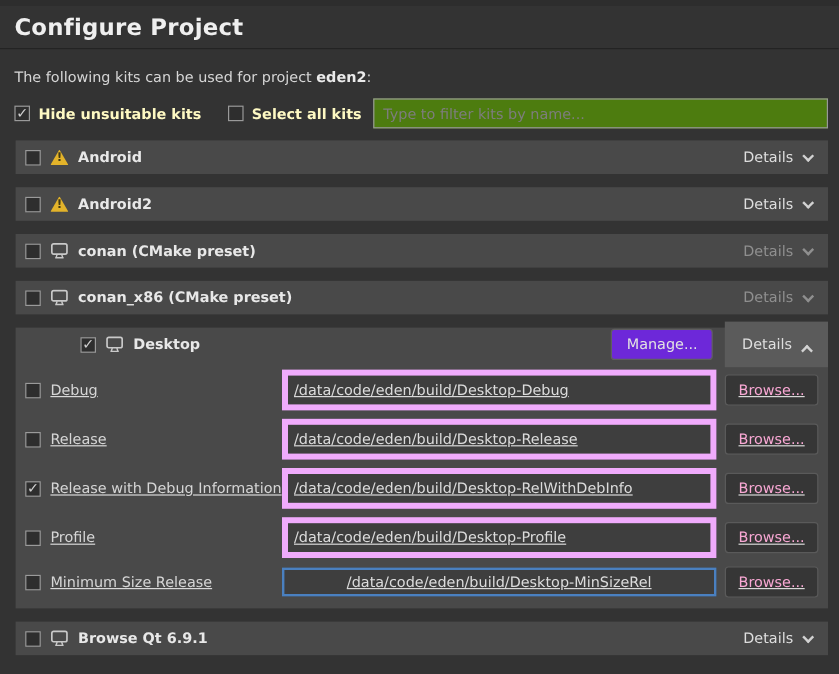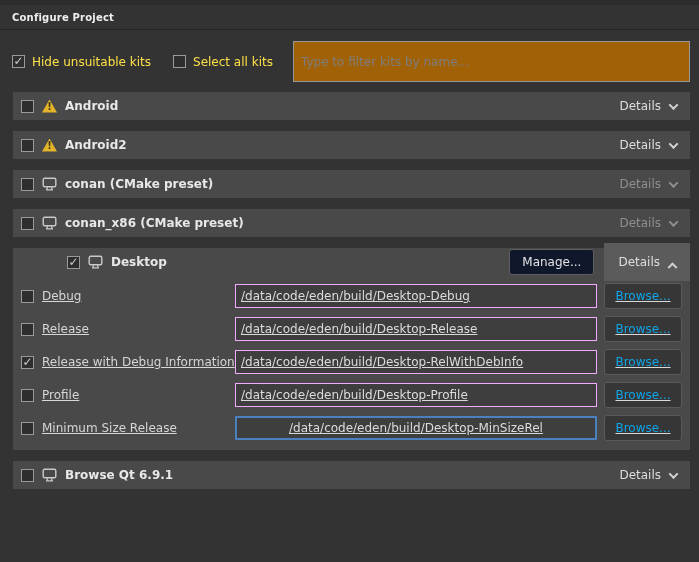--- a/index.html
+++ b/index.html
@@ -5,43 +5,43 @@
   * { box-sizing: border-box; margin: 0; padding: 0; }
   html, body { width: 699px; height: 562px; overflow: hidden; }
   body {
     background: #333333;
     font-family: "DejaVu Sans", "Liberation Sans", sans-serif;
     color: #d8d8d8;
     font-size: 12px;
   }
   .top-edge { height: 5px; background: #2d2d2d; }
   .title-bar { padding: 7px 12px 6px 12px; border-bottom: 1px solid #232323; }
-  .title-bar h1 { font-size: 10px; font-weight: 700; color: #efefef; letter-spacing: 0.2px; }
+  .title-bar h1 { font-size: 19px; font-weight: 700; color: #efefef; letter-spacing: 0.2px; }
   .subtitle { padding: 16px 12px 0 12px; color: #d6d6d6; }
   .subtitle b { color: #eaeaea; }
 
   .controls-row { display: flex; align-items: center; padding: 11px 9px 0 12px; }
   .cb-label { display: inline-flex; align-items: center; cursor: default; white-space: nowrap; }
-  .cb-label .lbl { margin-left: 7px; color: #fde047; }
+  .cb-label .lbl { margin-left: 7px; color: #fef9c3; font-weight: bold; }
   .cb-gap { width: 22px; }
 
   .checkbox {
     width: 13px; height: 13px; flex: 0 0 13px;
     background: #2e2e2e; border: 1px solid #9a9a9a;
     display: inline-block; position: relative;
   }
   .checkbox.checked::after {
     content: "\2713";
     position: absolute; left: 0; top: -2px; width: 11px;
     color: #cfcfcf; font-size: 12px; font-weight: 700; text-align: center;
   }
 
   .filter-input {
-    flex: 1; margin-left: 20px; height: 41px;
-    background: #a16207; border: 1px solid #989898;
+    flex: 1; margin-left: 10px; height: 25px;
+    background: #4d7c0f; border: 1px solid #989898;
     color: #d0d0d0; font-size: 12px; padding: 0 7px;
     font-family: "DejaVu Sans", "Liberation Sans", sans-serif;
     outline: none;
   }
   .filter-input::placeholder { color: #7d7d7d; }
 
   .kit-list { margin-top: 10px; }
   .kit-panel { margin: 0 9px 11px 13px; background: #494949; }
   .kit-header { display: flex; align-items: center; height: 28px; padding: 0 13px 0 8px; border-radius: 12px; }
   .kit-header .icon-slot { margin-left: 8px; display: inline-flex; align-items: center; }
@@ -69,57 +69,60 @@
     background: #e3b32a;
     clip-path: polygon(50% 0, 100% 100%, 0 100%);
   }
   .warning-icon::after {
     content: "!"; position: absolute; left: 0; right: 0; top: 1px;
     text-align: center; color: #433a14; font-size: 10px; font-weight: 700;
   }
 
   .manage-btn {
     height: 26px; padding: 0 12px; margin-right: 10px;
-    background: #0f172a; border: 1px solid #5f5f5f; border-radius: 3px;
+    background: #6d28d9; border: 1px solid #5f5f5f; border-radius: 3px;
     color: #e2e2e2; font-size: 12px;
     font-family: "DejaVu Sans", "Liberation Sans", sans-serif;
   }
 
   .kit-details { padding: 7px 8px 9px 8px; text-decoration: underline; }
   .config-row { display: flex; align-items: center; margin-bottom: 7px; }
   .config-row:last-child { margin-bottom: 0; }
   .config-row .checkbox { margin-right: 8px; }
   .config-label { width: 193px; color: #d6d6d6; }
   .path-input {
-    flex: 1; height: 24px; padding: 0 5px;
-    background: #3e3e3e; border: 1px solid #f0abfc;
+    flex: 1; height: 24px; padding: 12px 5px;
+    background: #3e3e3e; border: 5px solid #f0abfc;
     color: #dcdcdc; font-size: 12px;
     font-family: "DejaVu Sans", "Liberation Sans", sans-serif;
     outline: none;
   }
   .path-input.focused { border: 2px solid #4a80c0; padding: 0 4px; text-align: center; }
   .browse-btn {
     width: 78px; height: 26px; margin-left: 7px; flex: 0 0 78px;
     background: #363636; border: 1px solid #5a5a5a; border-radius: 3px;
-    color: #0ea5e9; font-size: 12px;
+    color: #f9a8d4; font-size: 12px;
     font-family: "DejaVu Sans", "Liberation Sans", sans-serif;
   }
 
   .monitor-icon svg { display: block; }
 </style>
 </head>
 <body>
 
 <div class="page">
   <div class="top-edge"></div>
 
   <div class="title-bar">
     <h1>Configure Project</h1>
   </div>
 
+  <div class="subtitle">
+    <span>The following kits can be used for project </span><b>eden2</b><span>:</span>
+  </div>
 
   <div class="controls-row">
     <label class="cb-label">
       <span class="checkbox checked"></span>
       <span class="lbl">Hide unsuitable kits</span>
     </label>
     <span class="cb-gap"></span>
     <label class="cb-label">
       <span class="checkbox"></span>
       <span class="lbl">Select all kits</span>

